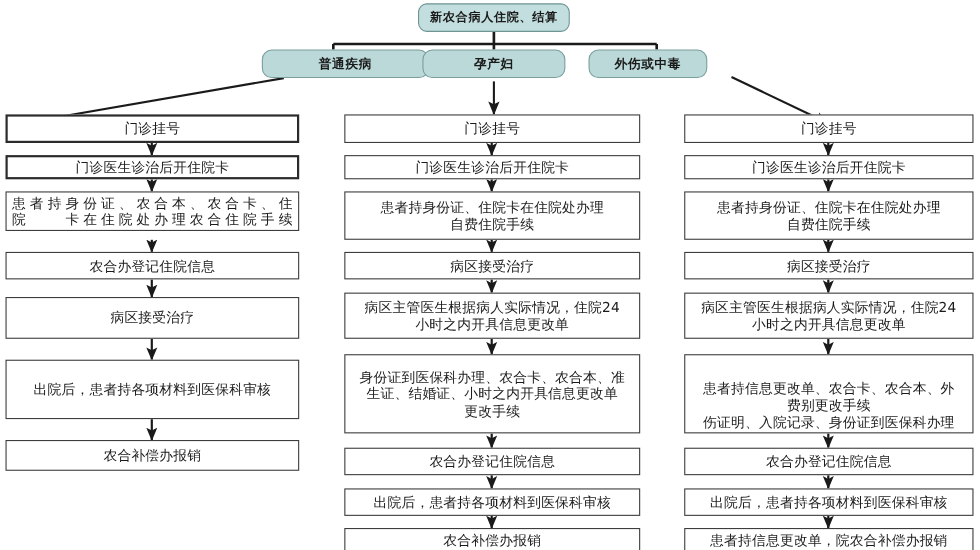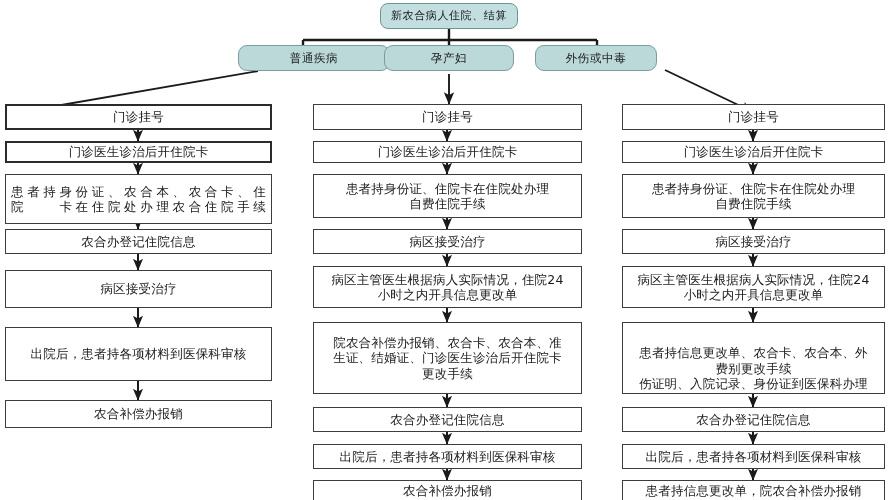--- a/index.html
+++ b/index.html
@@ -27,20 +27,21 @@
     line-height:1.22;
   }
 
   
   .round{
     background:#bcd9d9;
     border:1px solid #7a9d9d;
     border-radius:9px;
     font-size:11.5px;
     letter-spacing:.6px;
+    font-weight:bold;
   }
   .round.root{
     background:#c3dede;
     border:1px solid #6f9494;
     border-radius:8px;
     font-size:11px;
   }
 
   
   .proc{
@@ -119,33 +120,33 @@
   <div class="node round root" style="left:380px;top:3px;width:138px;height:26px;">
     <span class="txt">新农合病人住院、结算</span>
   </div>
 
   <div class="node round" style="left:238px;top:45px;width:152px;height:26px;">
     <span class="txt">普通疾病</span>
   </div>
   <div class="node round" style="left:384px;top:45px;width:130px;height:26px;text-align:center;">
     <span class="txt">孕产妇</span>
   </div>
-  <div class="node round" style="left:535px;top:45px;width:122px;height:26px;">
+  <div class="node round" style="left:535px;top:45px;width:108px;height:26px;">
     <span class="txt">外伤或中毒</span>
   </div>
 
   <div class="node proc thick" style="left:5px;top:104px;width:267px;height:26px;">
     <span class="txt">门诊挂号</span>
   </div>
 
   <div class="node proc thick" style="left:5px;top:141px;width:267px;height:22px;">
     <span class="txt">门诊医生诊治后开住院卡</span>
   </div>
 
-  <div class="node proc mid justify" style="left:5px;top:174px;width:267px;height:50px;flex-direction:column;justify-content:center;">
+  <div class="node proc mid justify" style="left:5px;top:174px;width:267px;height:36px;flex-direction:column;justify-content:center;">
     <span class="txt">患者持身份证、农合本、农合卡、住</span>
     <span class="txt">院　　卡在住院处办理农合住院手续</span>
   </div>
 
   <div class="node proc mid" style="left:5px;top:229px;width:267px;height:25px;">
     <span class="txt">农合办登记住院信息</span>
   </div>
 
   <div class="node proc mid" style="left:5px;top:270px;width:267px;height:38px;">
     <span class="txt">病区接受治疗</span>
@@ -175,22 +176,22 @@
   <div class="node proc mid" style="left:313px;top:229px;width:269px;height:25px;">
     <span class="txt">病区接受治疗</span>
   </div>
 
   <div class="node proc mid" style="left:313px;top:266px;width:269px;height:42px;flex-direction:column;justify-content:center;">
     <span class="txt">病区主管医生根据病人实际情况，住院24</span>
     <span class="txt">小时之内开具信息更改单</span>
   </div>
 
   <div class="node proc mid" style="left:313px;top:322px;width:269px;height:72px;flex-direction:column;justify-content:center;">
-    <span class="txt">院农合补偿办报销、农合卡、农合本、准</span>
-    <span class="txt">生证、结婚证、门诊医生诊治后开住院卡</span>
+    <span class="txt">身份证到医保科办理、农合卡、农合本、准</span>
+    <span class="txt">生证、结婚证、小时之内开具信息更改单</span>
     <span class="txt">更改手续</span>
   </div>
 
   <div class="node proc mid" style="left:313px;top:407px;width:269px;height:25px;">
     <span class="txt">农合办登记住院信息</span>
   </div>
 
   <div class="node proc mid" style="left:313px;top:444px;width:269px;height:25px;">
     <span class="txt">出院后，患者持各项材料到医保科审核</span>
   </div>

